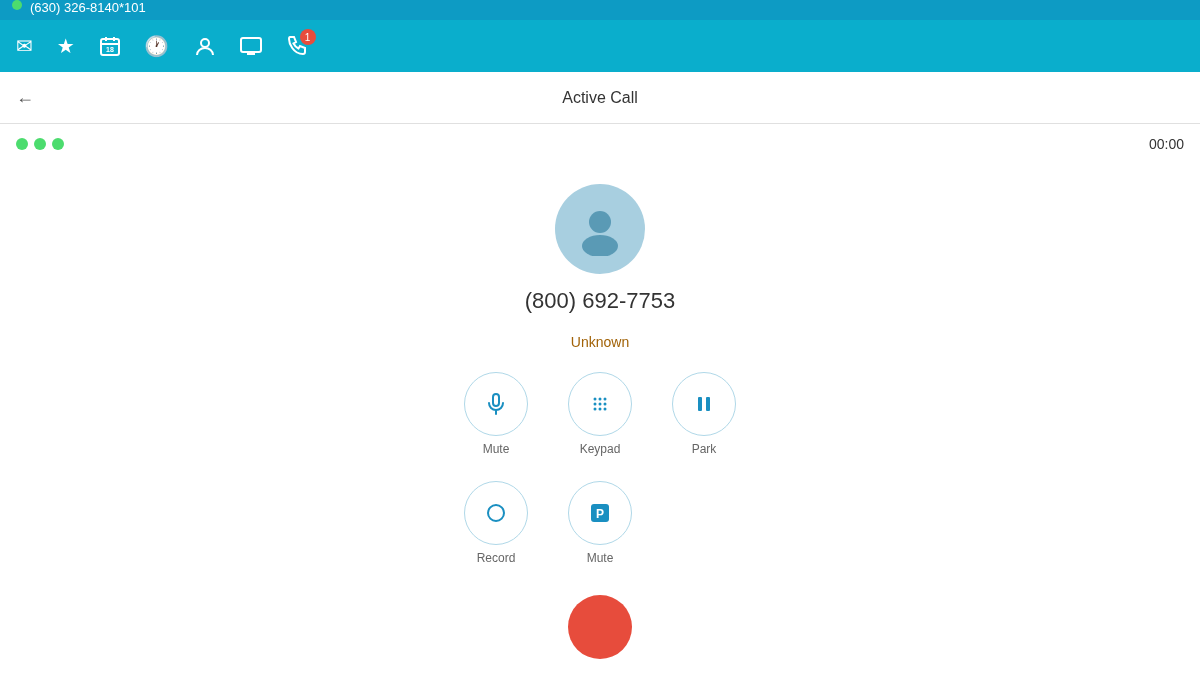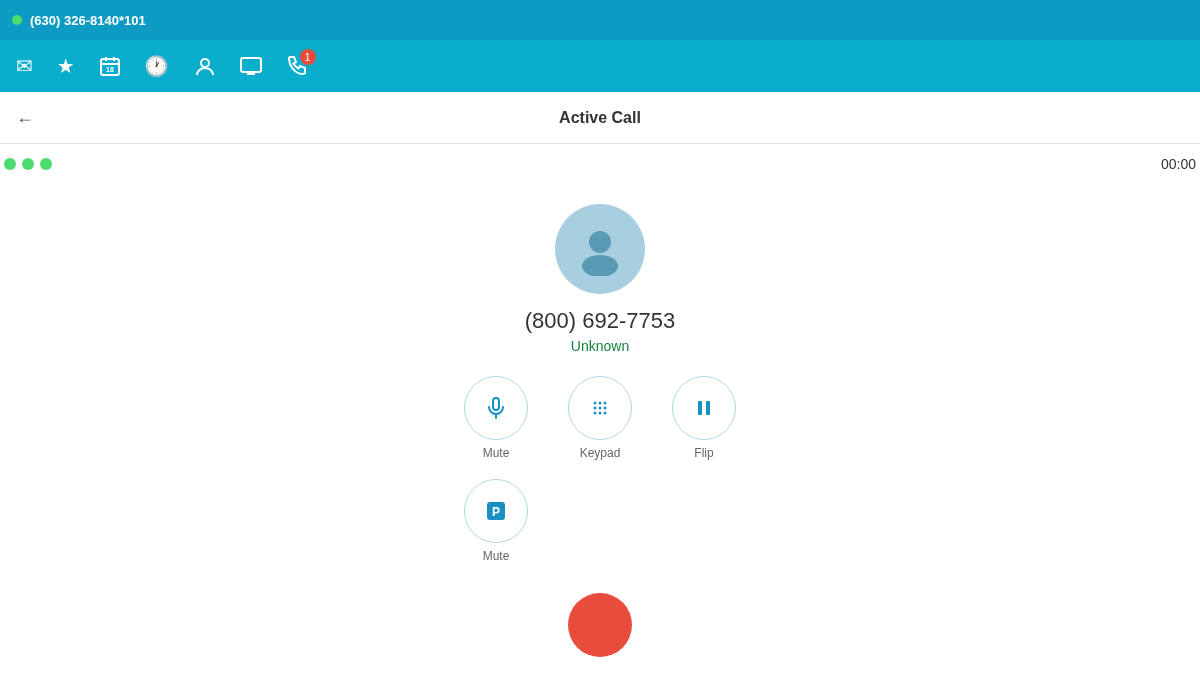--- a/index.html
+++ b/index.html
@@ -1,27 +1,26 @@
 <!DOCTYPE html>
 <html><head>
   <meta charset="utf-8">
   <style>
     * { margin: 0; padding: 0; box-sizing: border-box; }
     body { width: 1200px; height: 690px; font-family: 'Segoe UI', Arial, sans-serif; overflow: hidden; background: #fff; }
 
     
     #status-bar {
       background: #0d9bc4;
-      height: 40px;
-      display: flex;
-      align-items: center;
+      height: 20px;
+      display: flex;
+      align-items: flex-start;
       padding: 0 12px;
       color: #fff;
       font-size: 13px;
-      font-weight: bold;
     }
     #status-dot {
       width: 10px; height: 10px;
       border-radius: 50%;
       background: #4cdc6e;
       margin-right: 8px;
       flex-shrink: 0;
     }
 
     
@@ -62,29 +61,29 @@
     #back-btn {
       position: absolute;
       left: 16px;
       cursor: pointer;
       color: #555;
       font-size: 18px;
     }
     #page-title {
       font-size: 16px;
       color: #333;
-      font-weight: 700;
+      font-weight: 400;
     }
 
     
     #sub-bar {
       height: 40px;
       display: flex;
       align-items: center;
-      padding: 0 4px;
+      padding: 0 16px;
       justify-content: space-between;
     }
     .dot-indicator {
       display: flex; gap: 6px; align-items: center;
     }
     .dot-green {
       width: 12px; height: 12px;
       border-radius: 50%;
       background: #4cdc6e;
     }
@@ -107,33 +106,33 @@
       display: flex; align-items: center; justify-content: center;
       margin-bottom: 14px;
     }
     #avatar svg {
       width: 54px; height: 54px;
     }
     #caller-number {
       font-size: 22px;
       color: #333;
       font-weight: 500;
-      margin-bottom: 4px;
+      margin-bottom: 20px;
     }
     #caller-name {
       font-size: 14px;
-      color: #15803d;
+      color: #a16207;
       margin-bottom: 22px;
     }
 
     
     #actions-grid {
       display: grid;
       grid-template-columns: repeat(3, 80px);
-      gap: 19px 24px;
+      gap: 25px 24px;
       margin-bottom: 2px;
     }
     .action-item {
       display: flex;
       flex-direction: column;
       align-items: center;
       gap: 6px;
     }
     .action-btn {
       width: 64px; height: 64px;
@@ -274,23 +273,31 @@
     </div>
 
 
     <div class="action-item">
       <button class="action-btn">
         <svg width="24" height="24" viewBox="0 0 24 24" fill="none">
           <rect x="6" y="5" width="4" height="14" rx="1" fill="#1a8fc1"></rect>
           <rect x="14" y="5" width="4" height="14" rx="1" fill="#1a8fc1"></rect>
         </svg>
       </button>
-      <span class="action-label">Flip</span>
-    </div>
-
+      <span class="action-label">Park</span>
+    </div>
+
+    <div class="action-item">
+      <button class="action-btn">
+        <svg width="24" height="24" viewBox="0 0 24 24" fill="none">
+          <circle cx="12" cy="12" r="8" stroke="#1a8fc1" stroke-width="2"></circle>
+        </svg>
+      </button>
+      <span class="action-label">Record</span>
+    </div>
 
 
 
     <div class="action-item">
       <button class="action-btn">
         <svg width="24" height="24" viewBox="0 0 24 24" fill="none">
           <rect x="3" y="3" width="18" height="18" rx="3" fill="#1a8fc1"></rect>
           <text x="12" y="17" text-anchor="middle" fill="white" font-size="12" font-weight="bold">P</text>
         </svg>
       </button>

